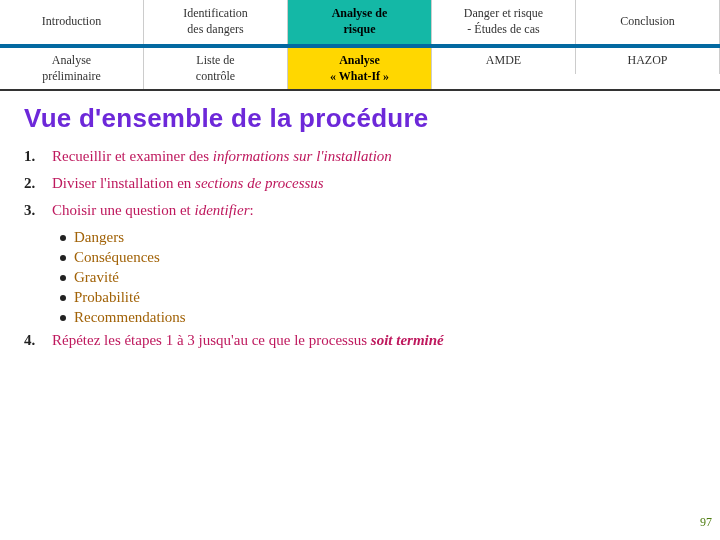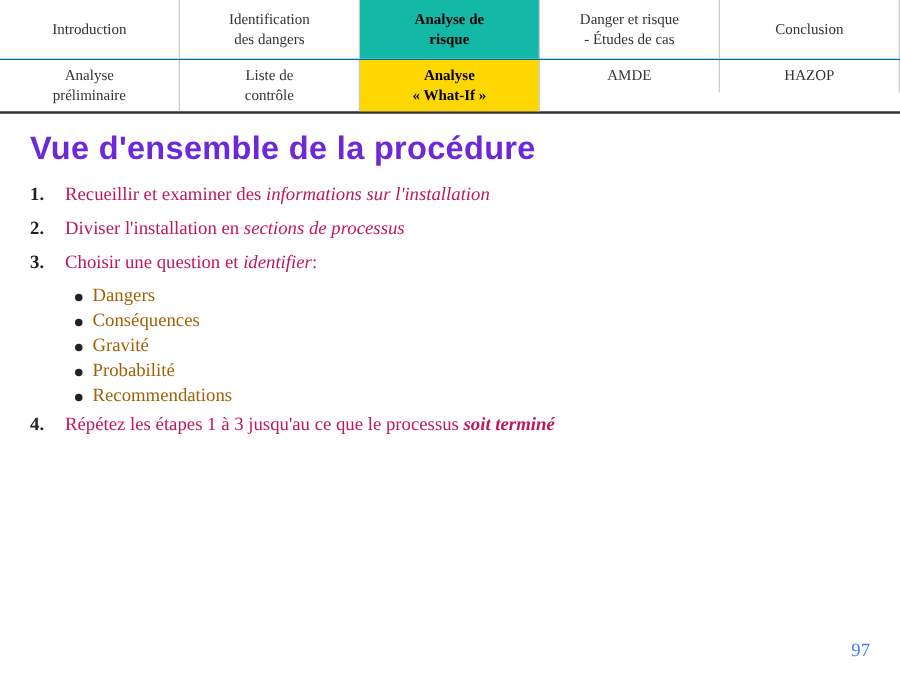--- a/index.html
+++ b/index.html
@@ -10,21 +10,21 @@
       background: #ffffff;
       overflow: hidden;
       position: relative;
     }
 
     
     .nav-bar {
       display: flex;
       align-items: stretch;
       width: 100%;
-      border-bottom: 1px solid #0369a1;
+      border-bottom: 4px solid #0369a1;
       min-height: 48px;
       justify-content: center;
     }
     .nav-item {
       display: flex;
       align-items: center;
       justify-content: center;
       padding: 6px 10px;
       font-size: 12px;
       text-align: center;
@@ -131,23 +131,23 @@
       height: 6px;
       background: #222;
       border-radius: 50%;
       margin-top: 6px;
       flex-shrink: 0;
     }
 
     .page-number {
       position: absolute;
       bottom: 10px;
-      right: 24px;
-      font-size: 15px;
-      color: #3b82f6;
+      right: 8px;
+      font-size: 12px;
+      color: #4d7c0f;
     }
     .item4-text b {
       font-weight: bold;
     }
     .item4-text em {
     }
   </style>
 </head>
 <body>
 

